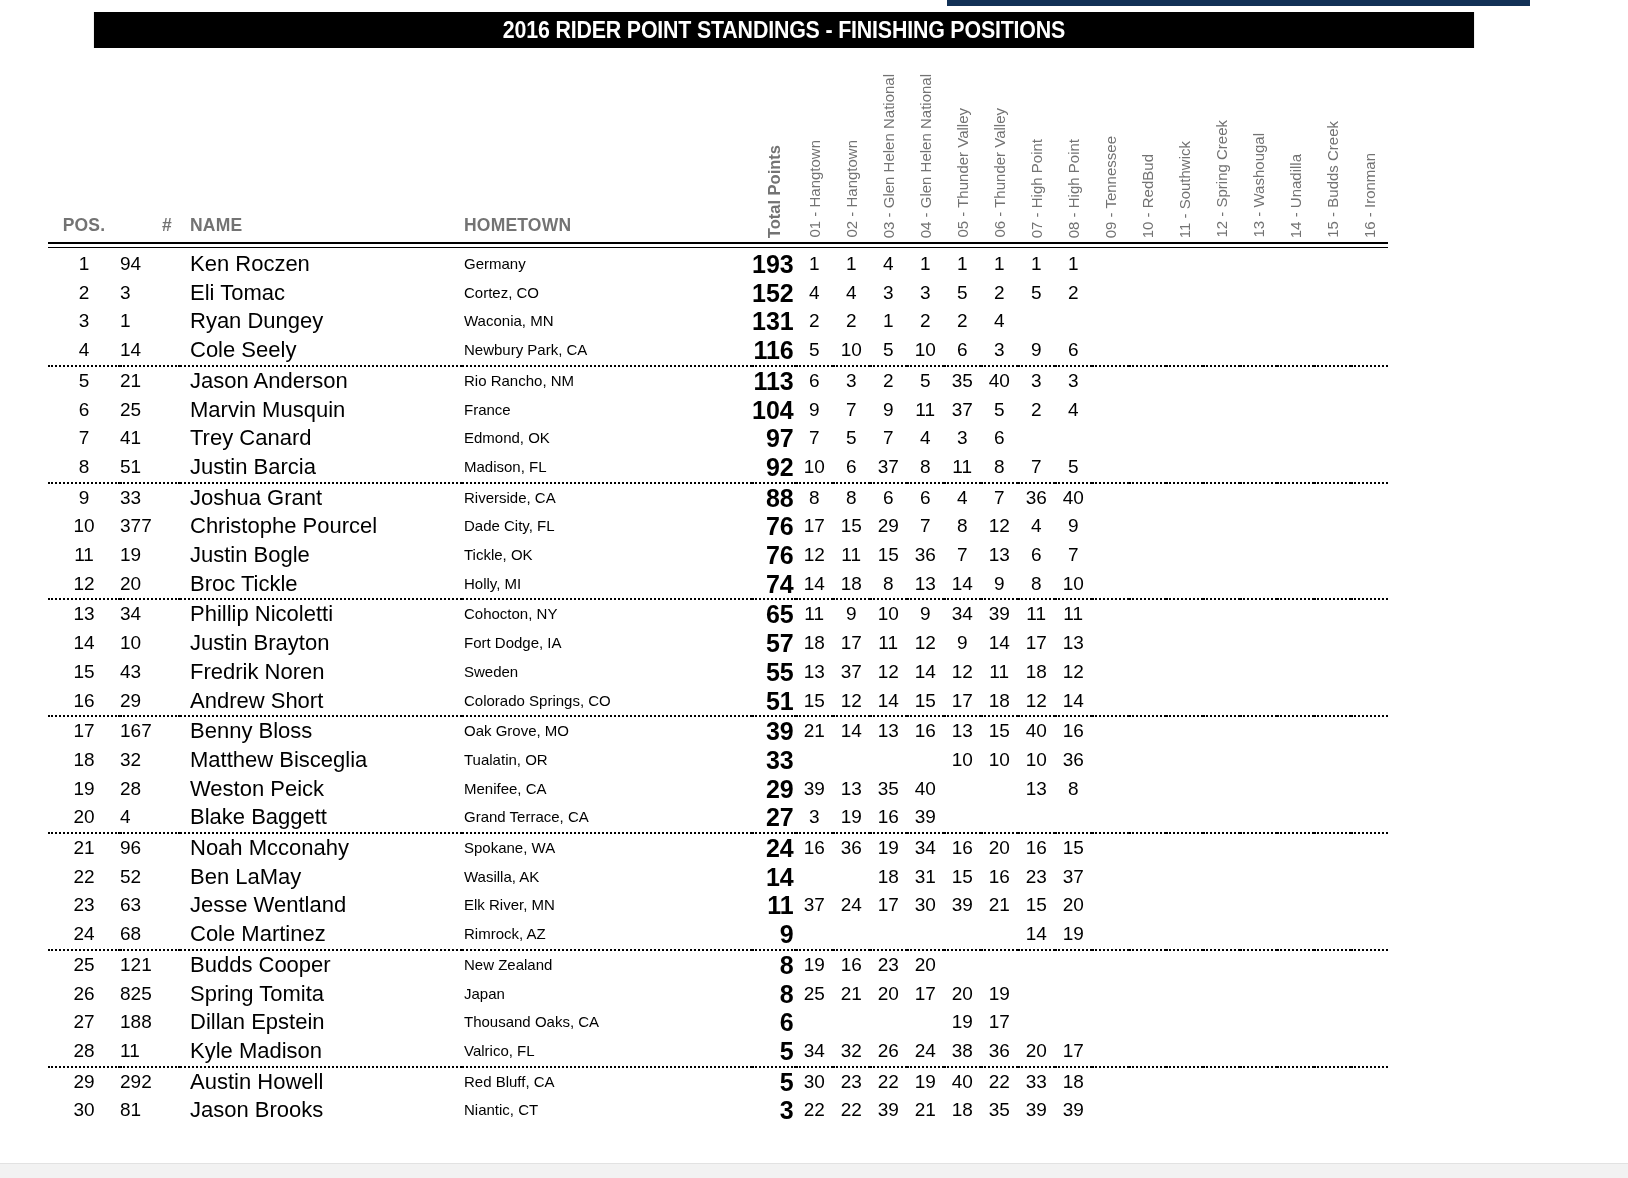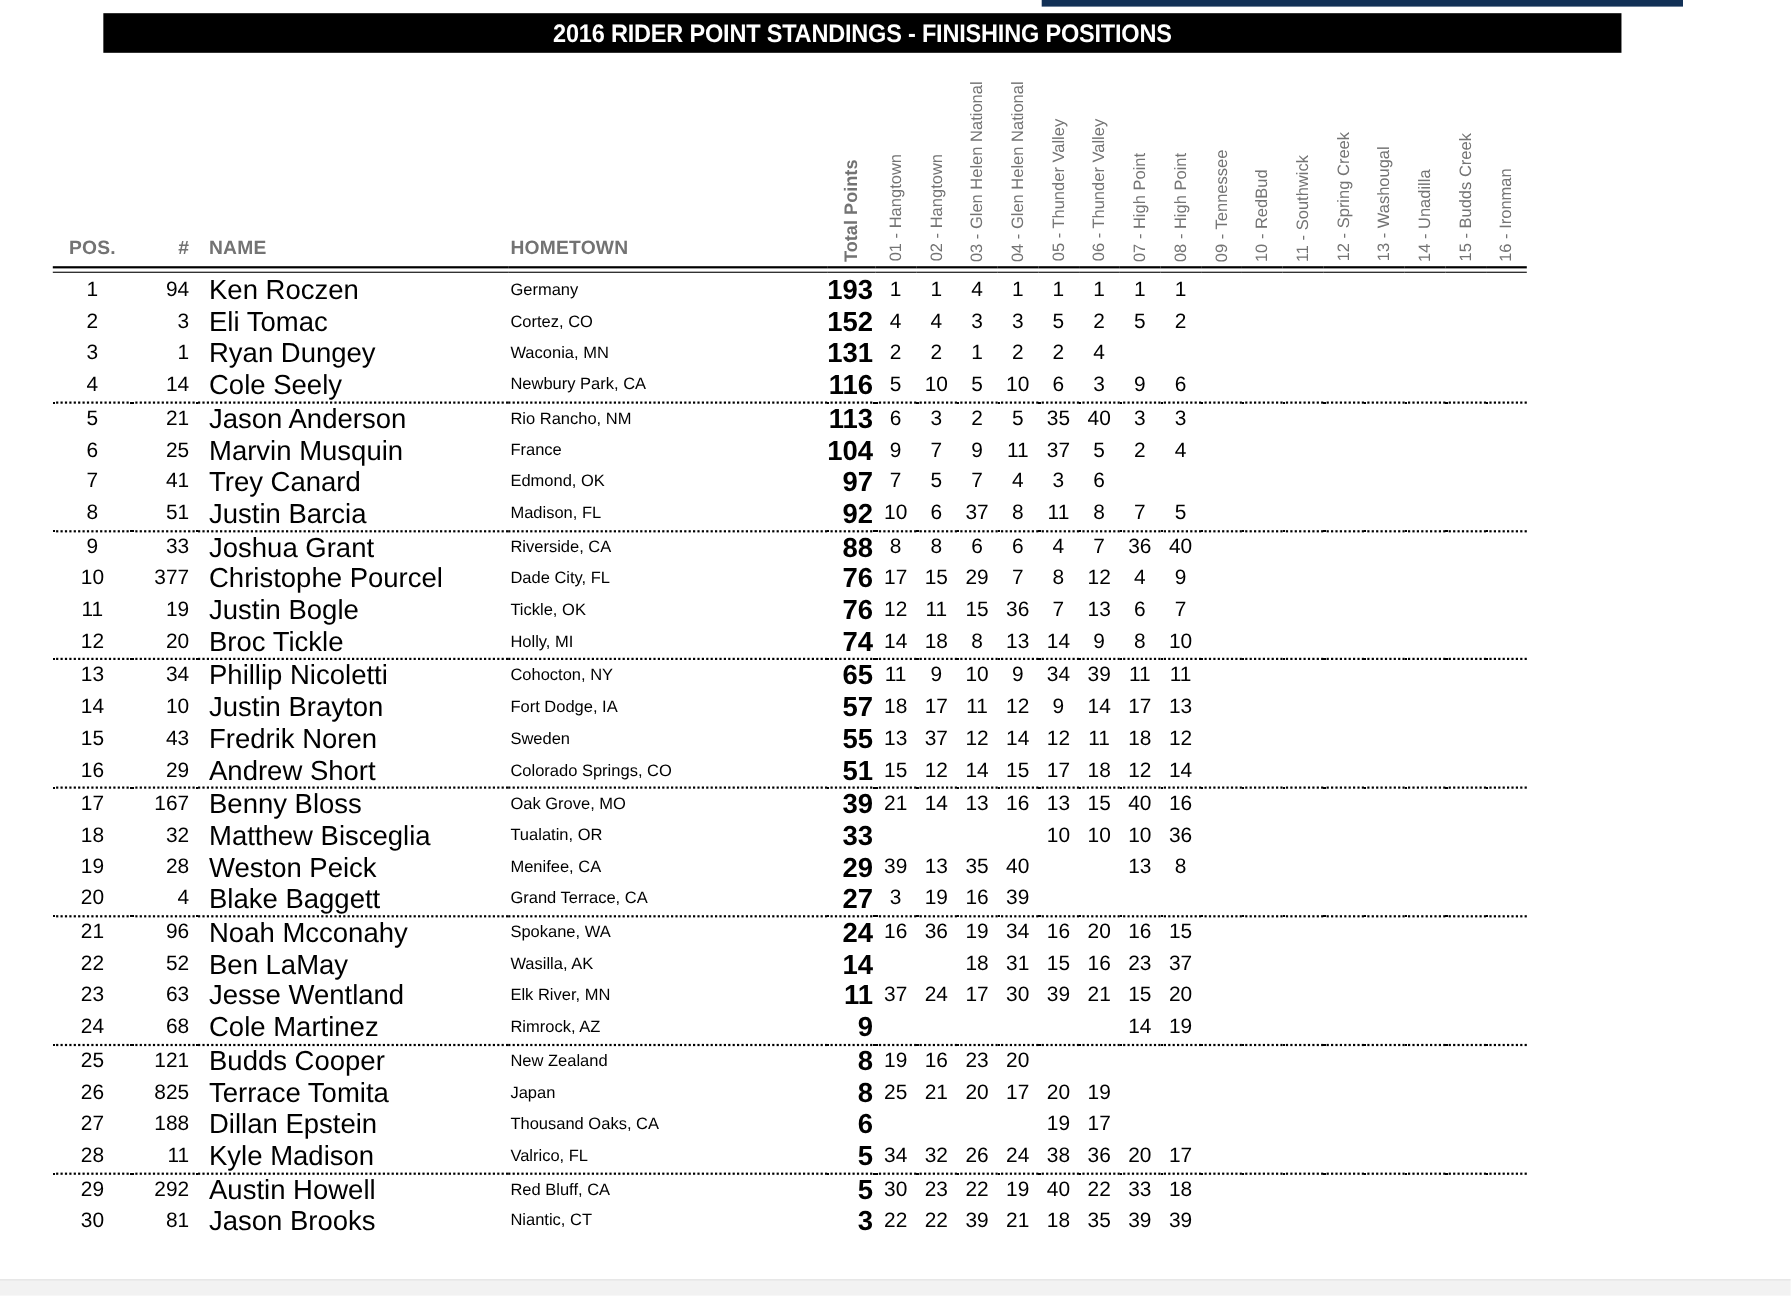--- a/index.html
+++ b/index.html
@@ -102,22 +102,22 @@
 
   
   tbody td {
     padding: 0;
     font-size: 19px;
     color: #000;
     height: 28.7px;
     line-height: 28.7px;
   }
   td.pos  { text-align: center; font-size: 19px; }
-  td.num  { text-align: right; padding-right: 8px; font-size: 19px; }
-  td.name { padding-left: 10px; font-size: 25px; white-space: nowrap; margin-top: 34px; }
+  td.num  { padding-right: 8px; font-size: 19px; }
+  td.name { padding-left: 10px; font-size: 22px; white-space: nowrap; margin-top: 34px; }
   td.home { padding-left: 2px; font-size: 15px; white-space: nowrap; }
   td.tp   { text-align: right; font-weight: bold; font-size: 25px; padding-right: 2px;}
   td.rc   { text-align: center; font-size: 19px; }
 
   
   tr.group-end td { border-bottom: 2.5px dotted #000; }
   thead tr.ruler th {
     border-top: 2.6px solid #000;
     border-bottom: 1.3px solid #000;
     height: 3px;
@@ -812,21 +812,21 @@
             <td class="rc"></td>
             <td class="rc"></td>
             <td class="rc"></td>
             <td class="rc"></td>
             <td class="rc"></td>
             <td class="rc"></td>
           </tr>
           <tr>
             <td class="pos">26</td>
             <td class="num">825</td>
-            <td class="name">Terrace Tomita</td>
+            <td class="name">Spring Tomita</td>
             <td class="home">Japan</td>
             <td class="tp">8</td>
             <td class="rc">25</td>
             <td class="rc">21</td>
             <td class="rc">20</td>
             <td class="rc">17</td>
             <td class="rc">20</td>
             <td class="rc">19</td>
             <td class="rc"></td>
             <td class="rc"></td>

